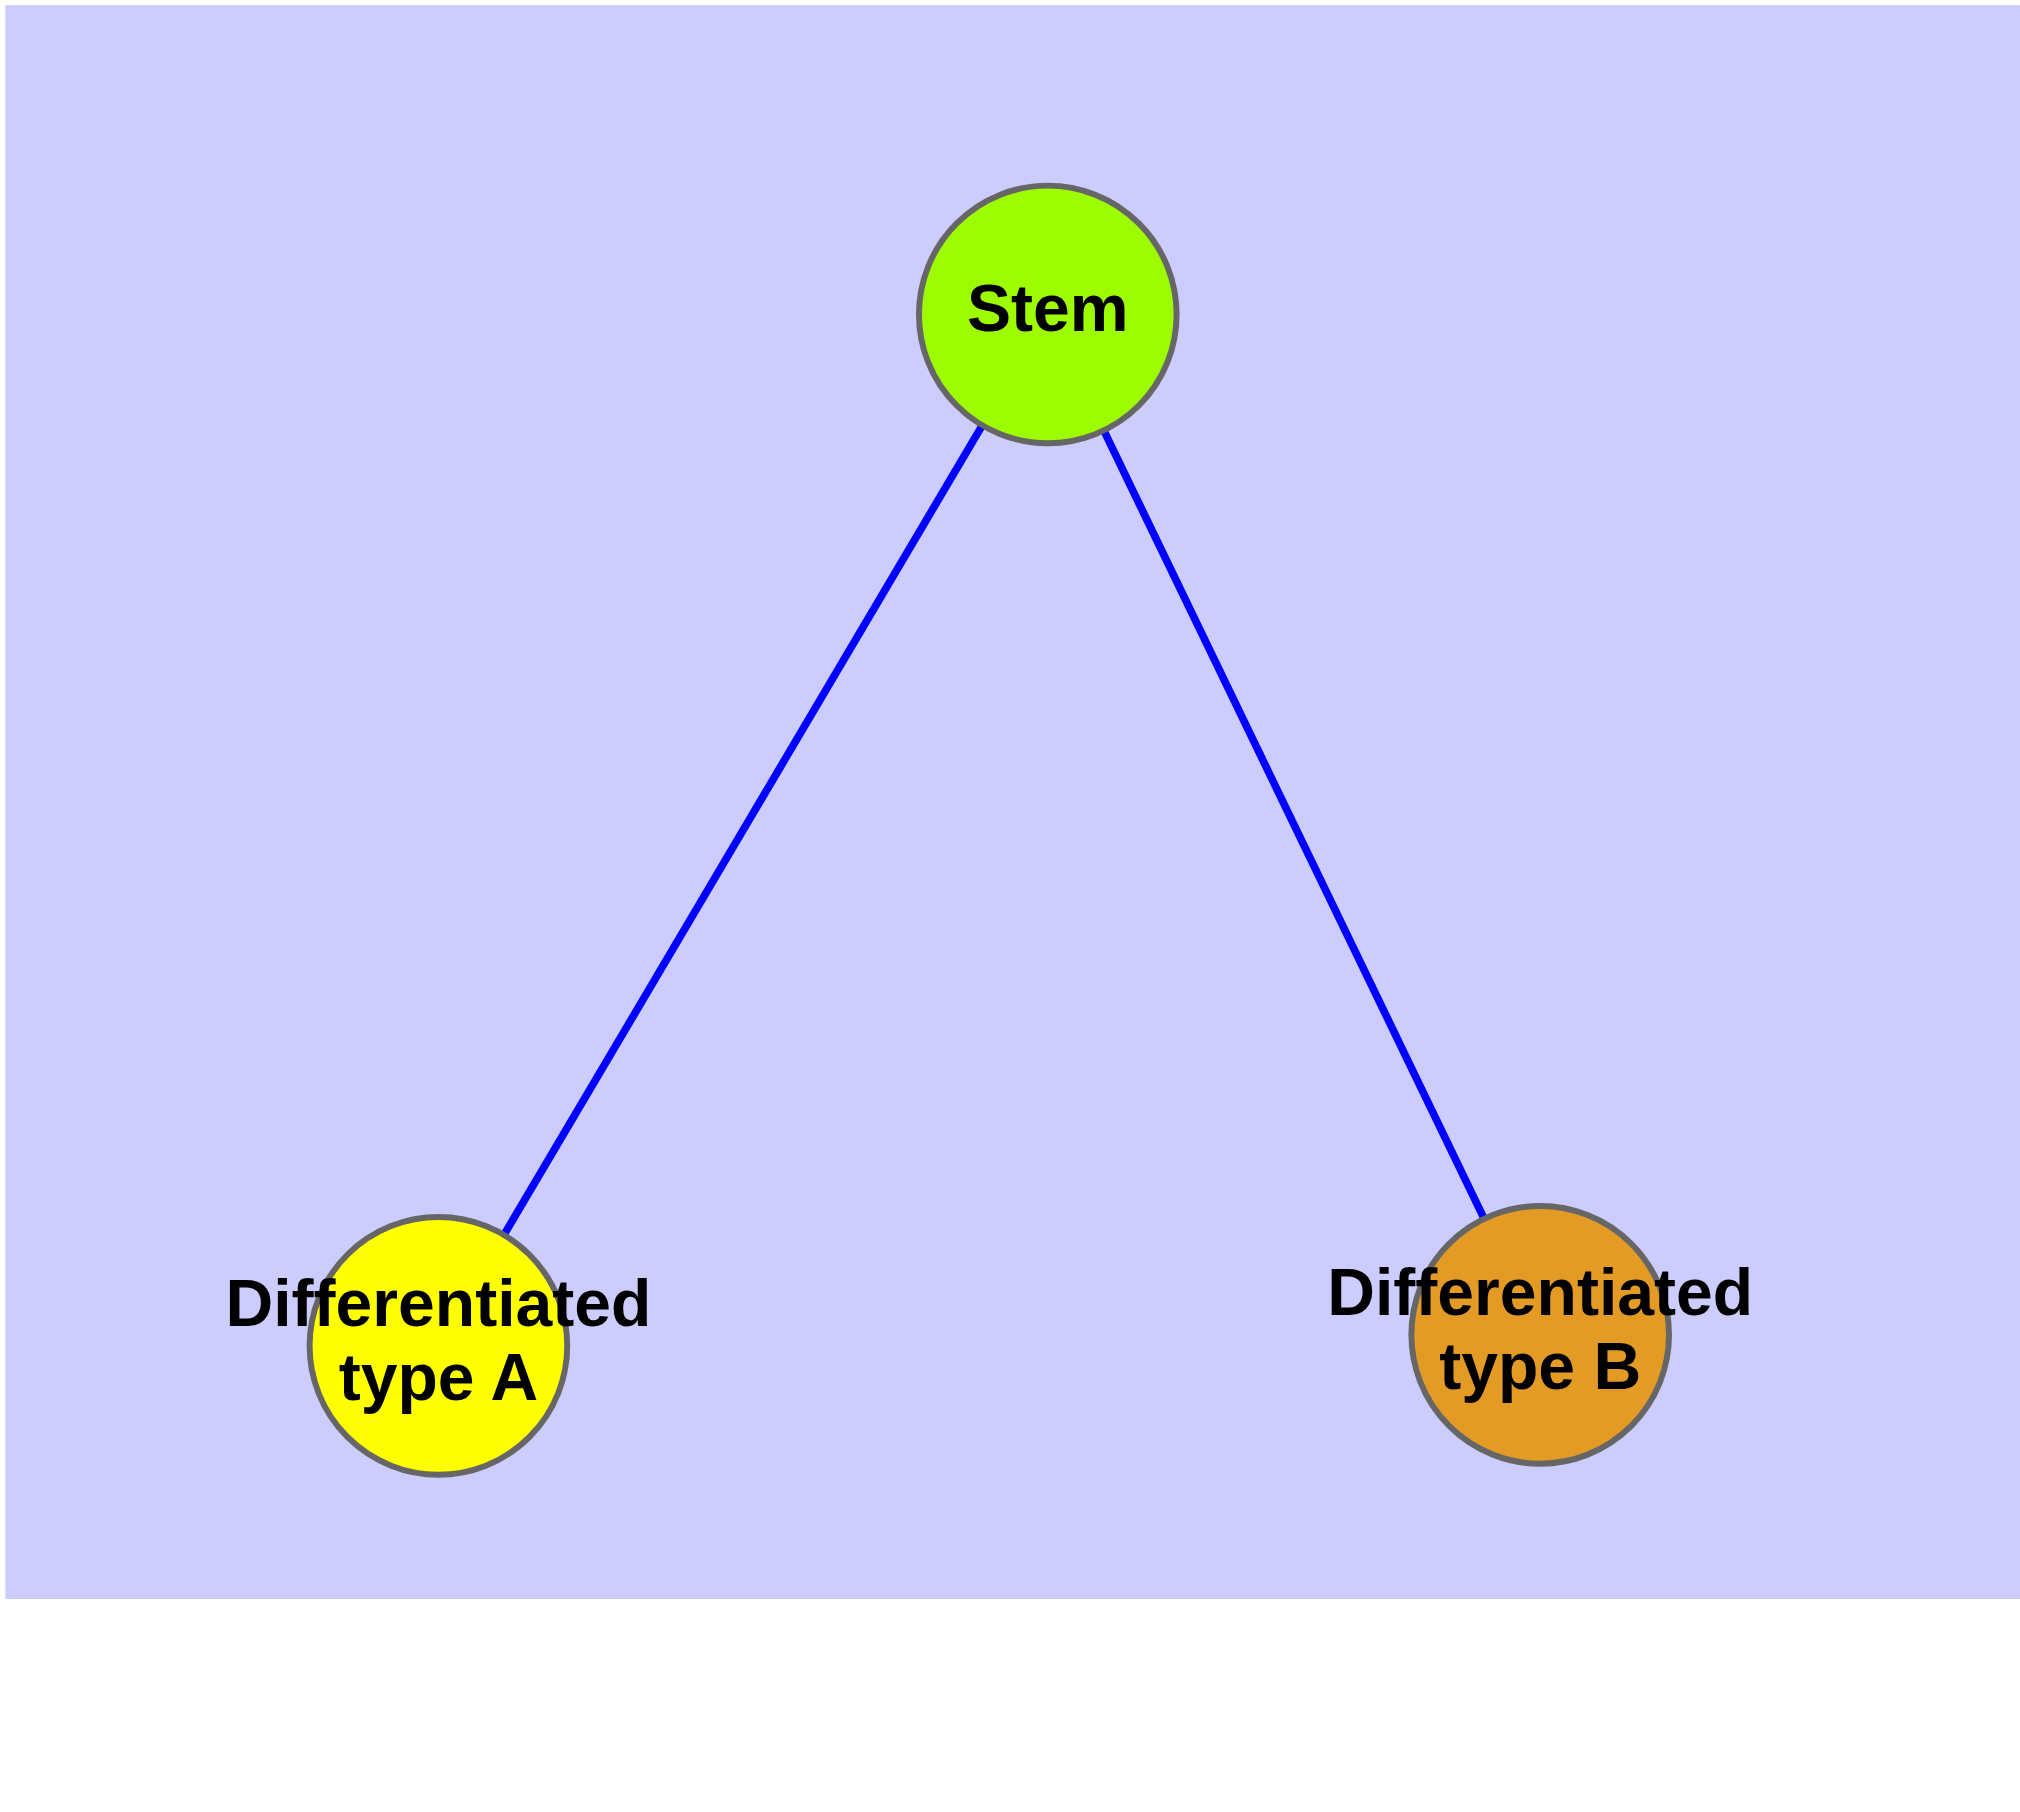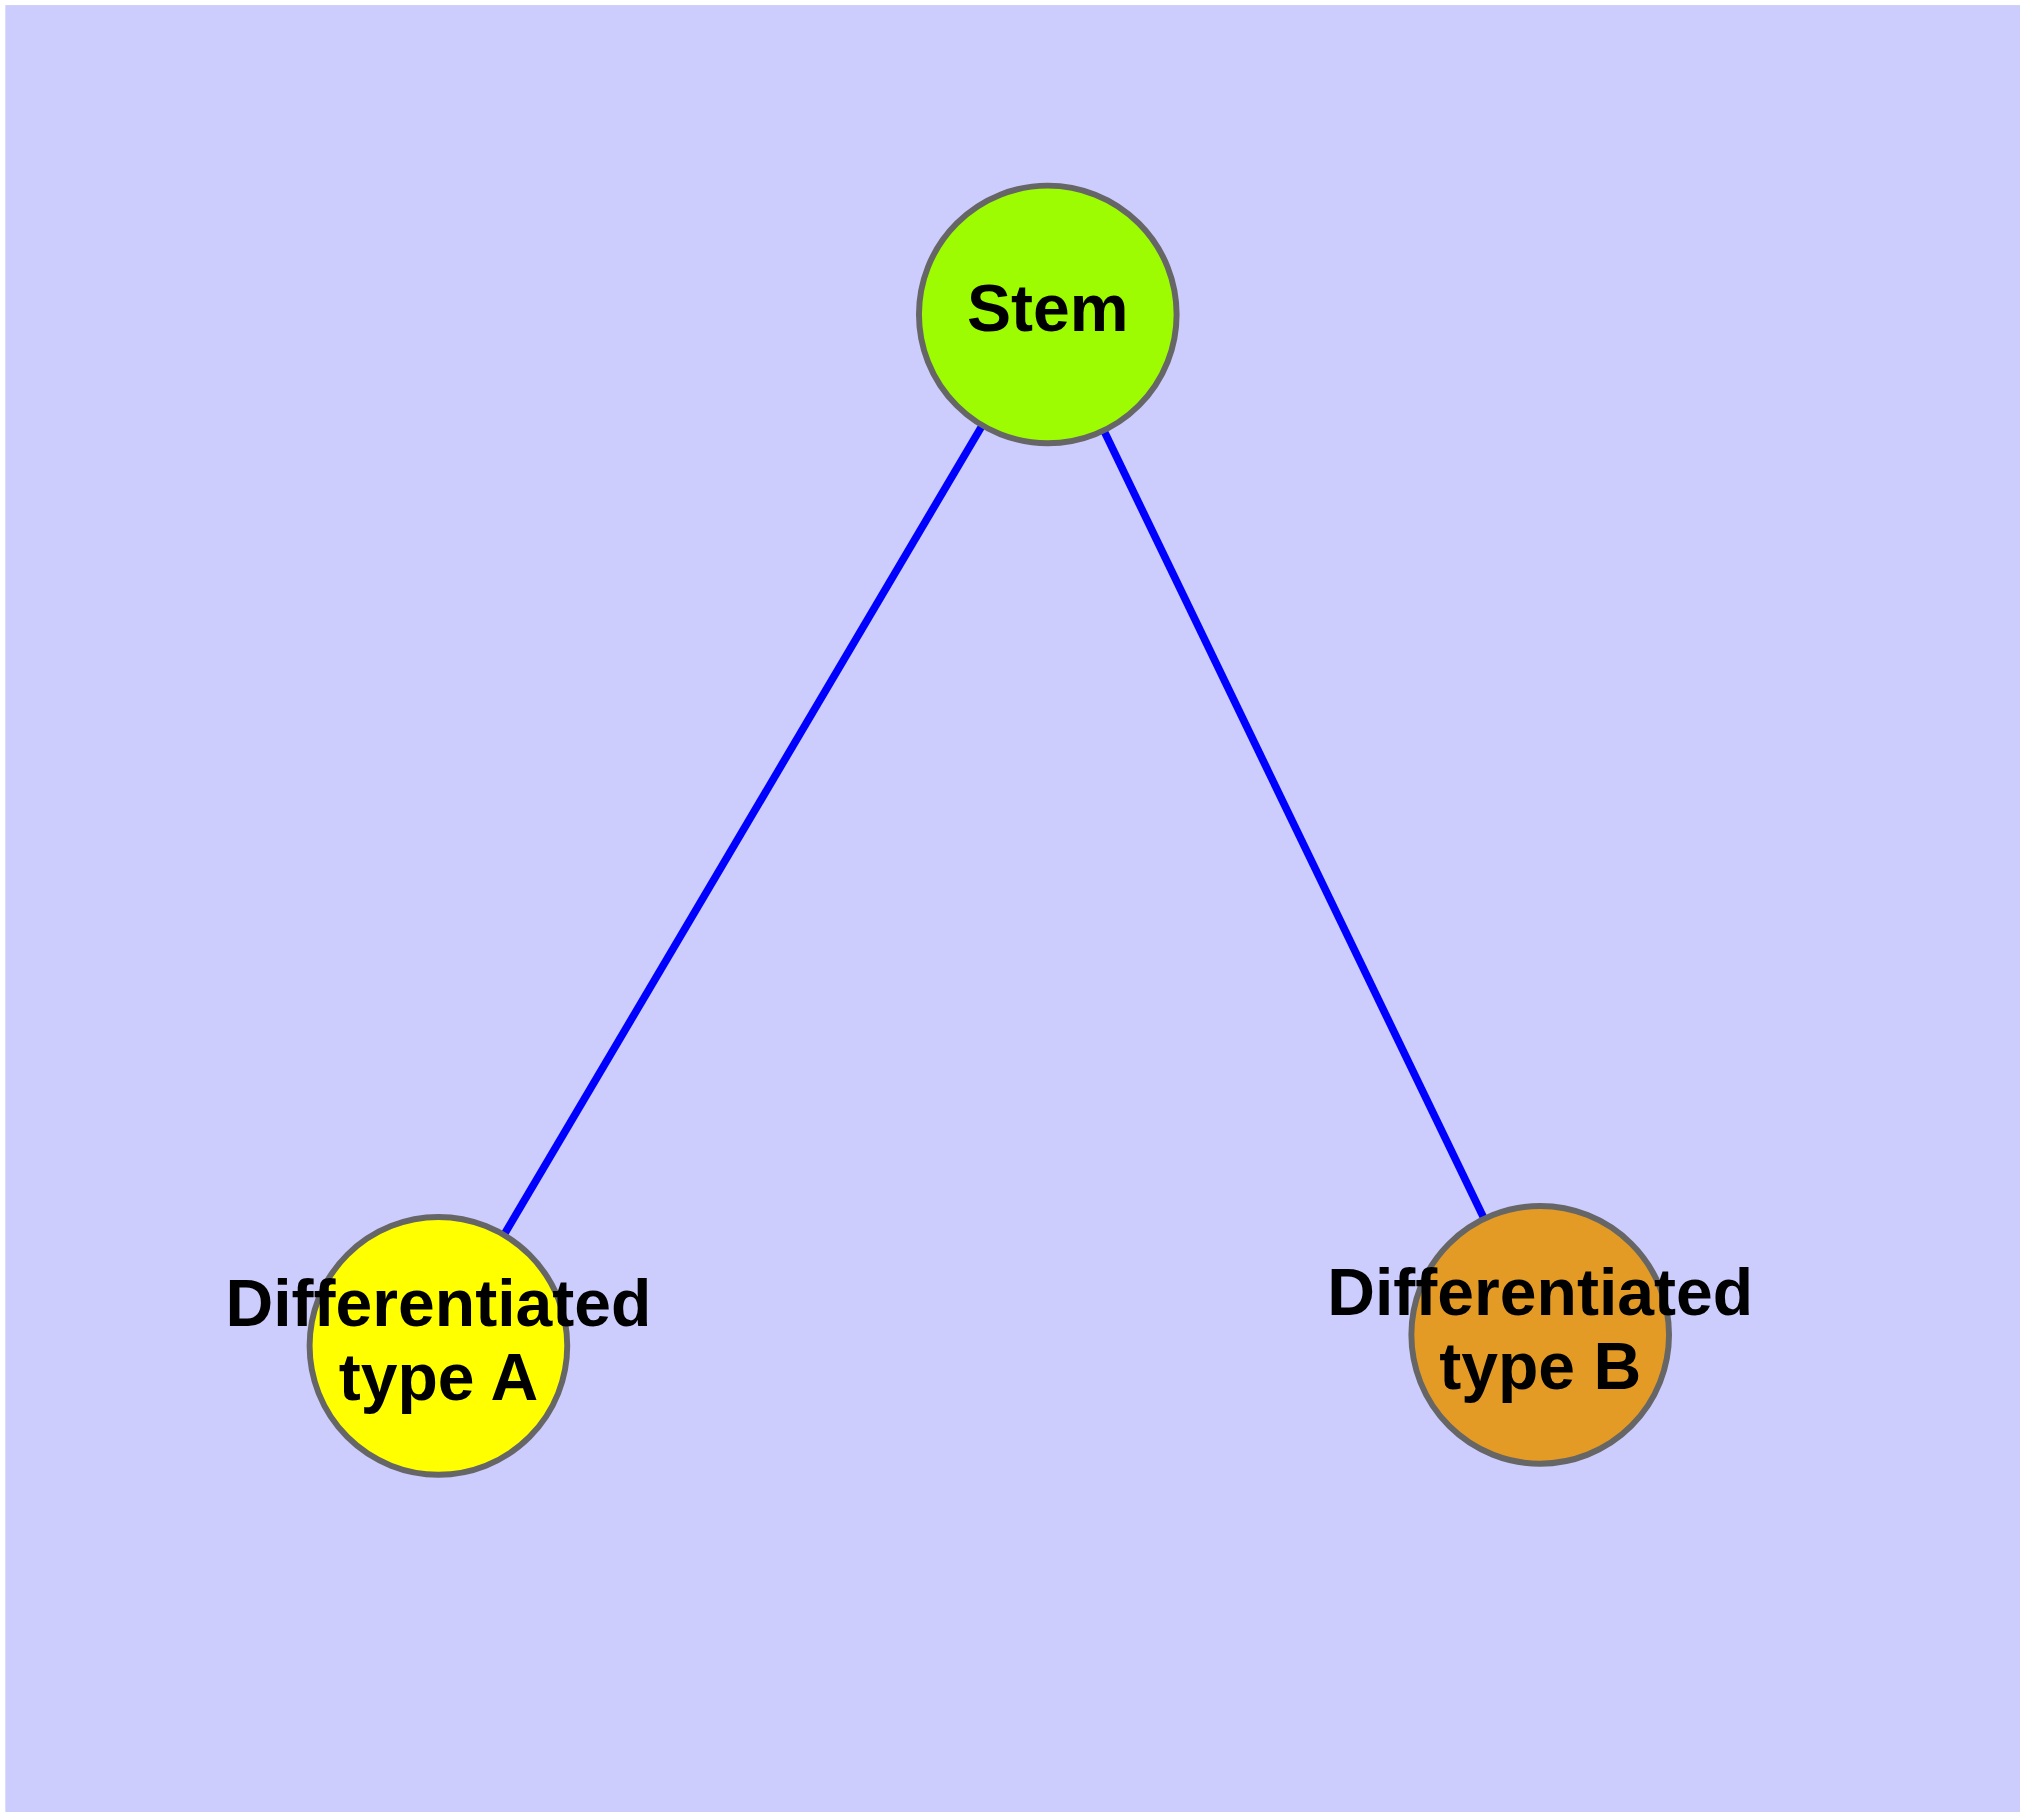--- a/index.html
+++ b/index.html
@@ -4,21 +4,21 @@
 <title>Cell differentiation graph</title>
 <style>
   html, body {
     margin: 0;
     padding: 0;
     background: #ffffff;
   }
   #canvas {
     position: relative;
     width: 2021px;
-    height: 1812px;
+    height: 1599px;
     overflow: hidden;
     background: #ffffff;
     font-family: "Liberation Sans", "DejaVu Sans", sans-serif;
   }
   #graph-svg {
     position: absolute;
     top: 0;
     left: 0;
     width: 2021px;
     height: 1812px;

